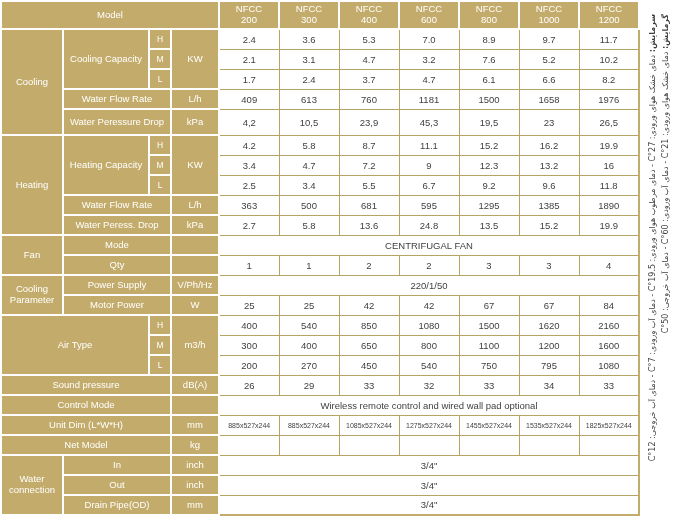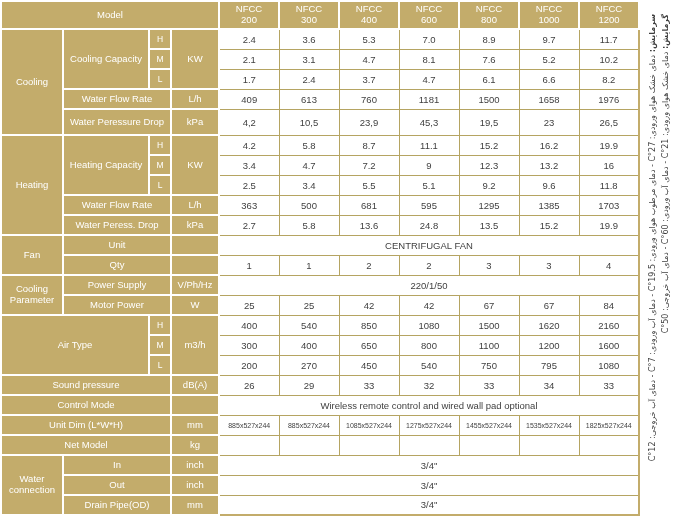--- a/index.html
+++ b/index.html
@@ -63,21 +63,21 @@
       <td class="d">7.0</td>
       <td class="d">8.9</td>
       <td class="d">9.7</td>
       <td class="d">11.7</td>
     </tr>
     <tr class="r">
       <td class="hml">M</td>
       <td class="d">2.1</td>
       <td class="d">3.1</td>
       <td class="d">4.7</td>
-      <td class="d">8.1</td>
+      <td class="d">3.2</td>
       <td class="d">7.6</td>
       <td class="d">5.2</td>
       <td class="d">10.2</td>
     </tr>
     <tr class="r">
       <td class="hml">L</td>
       <td class="d">1.7</td>
       <td class="d">2.4</td>
       <td class="d">3.7</td>
       <td class="d">4.7</td>
@@ -129,51 +129,51 @@
       <td class="d">9</td>
       <td class="d">12.3</td>
       <td class="d">13.2</td>
       <td class="d">16</td>
     </tr>
     <tr class="r">
       <td class="hml">L</td>
       <td class="d">2.5</td>
       <td class="d">3.4</td>
       <td class="d">5.5</td>
-      <td class="d">5.1</td>
+      <td class="d">6.7</td>
       <td class="d">9.2</td>
       <td class="d">9.6</td>
       <td class="d">11.8</td>
     </tr>
     <tr class="r">
       <td class="g" colspan="2">Water Flow Rate</td>
       <td class="g">L/h</td>
       <td class="d">363</td>
       <td class="d">500</td>
       <td class="d">681</td>
       <td class="d">595</td>
       <td class="d">1295</td>
       <td class="d">1385</td>
-      <td class="d">1703</td>
+      <td class="d">1890</td>
     </tr>
     <tr class="r">
       <td class="g" colspan="2">Water Peress. Drop</td>
       <td class="g">kPa</td>
       <td class="d">2.7</td>
       <td class="d">5.8</td>
       <td class="d">13.6</td>
       <td class="d">24.8</td>
       <td class="d">13.5</td>
       <td class="d">15.2</td>
       <td class="d">19.9</td>
     </tr>
 
     <tr class="r">
       <td class="g" rowspan="2">Fan</td>
-      <td class="g" colspan="2">Unit</td>
+      <td class="g" colspan="2">Mode</td>
       <td class="g"></td>
       <td class="d" colspan="7">CENTRIFUGAL FAN</td>
     </tr>
     <tr class="r">
       <td class="g" colspan="2">Qty</td>
       <td class="g"></td>
       <td class="d">1</td>
       <td class="d">1</td>
       <td class="d">2</td>
       <td class="d">2</td>

